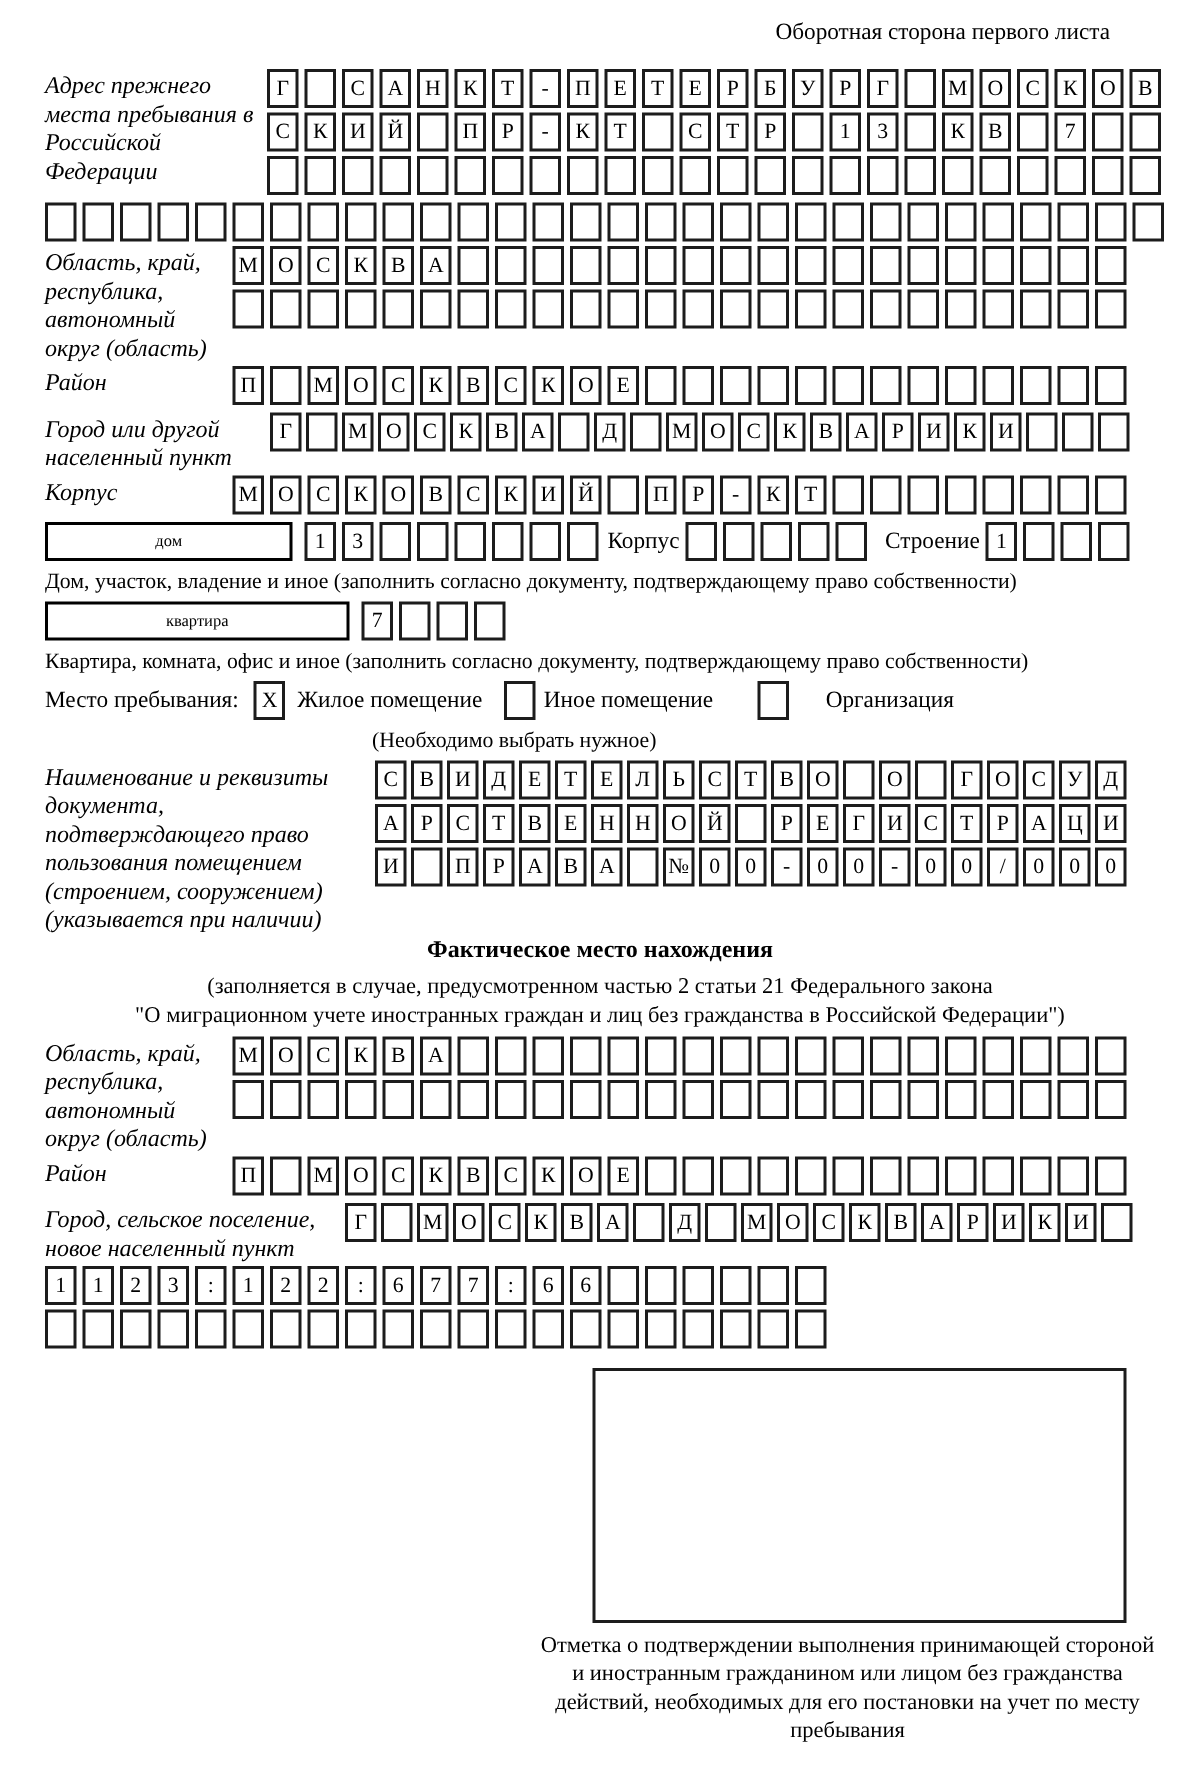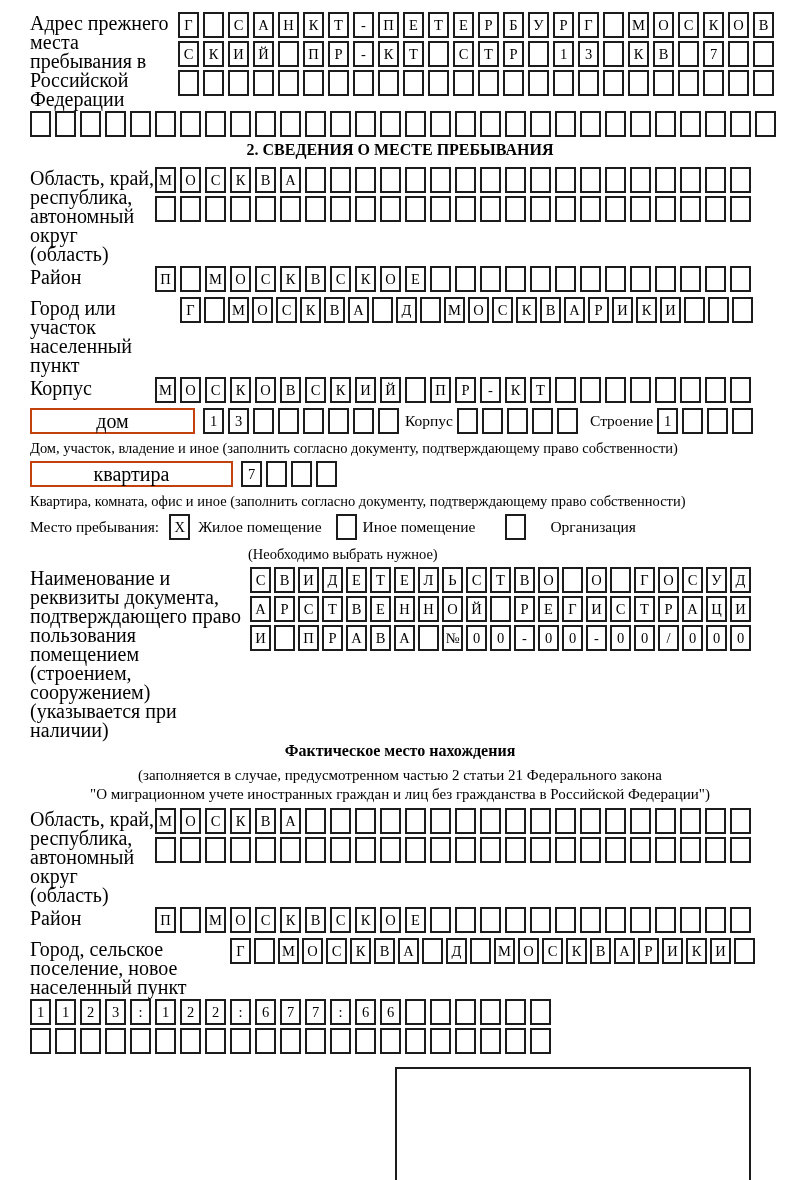--- a/index.html
+++ b/index.html
@@ -19,38 +19,38 @@
   .cellrow { display: flex; gap: 4px; margin-bottom: 3px; }
   .cellrow.tight { gap: 3px; }
   .cell {
     flex: 0 0 auto; width: 17px; height: 22px;
     border: 2px solid #1c1c1c;
     font-size: 14.5px; line-height: 22px; text-align: center;
     background: #fff; overflow: hidden;
   }
 
   .field { display: flex; align-items: flex-start; margin-bottom: 2px; }
-  .flabel { flex: 0 0 auto; font-size: 20px; line-height: 19px; padding-top: 2px; }
+  .flabel { flex: 0 0 auto; font-size: 16px; line-height: 19px; padding-top: 2px; font-style: italic; }
   .w148 { width: 148px; } .w125 { width: 125px; } .w150 { width: 150px; }
   .w212 { width: 212px; margin-right: 8px; } .w200 { width: 200px; } .w198 { width: 198px; }
   .grid { flex: 1 1 auto; }
 
   .caption { font-size: 14.5px; line-height: 19px; margin: 1px 0 3px 0; }
   .caption.center { text-align: center; }
 
   .sec-title {
     text-align: center; font-weight: bold; font-size: 16px;
     margin: 4px 0 8px 0;
   }
 
   .inline-row { display: flex; align-items: flex-start; margin-bottom: 2px; }
   .ilabel { font-size: 15.5px; line-height: 26px; flex: 0 0 auto; }
   .boxlabel {
-    flex: 0 0 auto; border: 2px solid #c2410c; height: 22px;
-    font-size: 20px; line-height: 22px; text-align: center; background: #fff;
+    flex: 0 0 auto; border: 2px solid #000000; height: 22px;
+    font-size: 11px; line-height: 22px; text-align: center; background: #fff;
   }
   .wbox165 { width: 161px; } .wbox203 { width: 199px; }
   .ml4 { margin-left: 4px; } .ml6 { margin-left: 6px; } .ml8 { margin-left: 8px; }
   .ml10 { margin-left: 10px; } .ml12 { margin-left: 12px; } .ml14 { margin-left: 14px; }
   .ml24 { margin-left: 24px; } .ml30 { margin-left: 30px; }
 
   .check-caption { margin-left: 218px; margin-top: 0; }
 
   .fact-note { text-align: center; font-size: 15px; line-height: 19px; }
   .fact-title { margin-top: 2px; margin-bottom: 6px; }
@@ -62,20 +62,21 @@
   .stamp-caption {
     margin-left: 330px; width: 410px;
     text-align: center; font-size: 15px; line-height: 19px;
   }
 </style>
 </head>
 <body>
 
 <div class="page">
 
+  <div class="header-note">Оборотная сторона первого листа</div>
 
   <div class="field">
     <div class="flabel w148">Адрес прежнего места пребывания в Российской Федерации</div>
     <div class="grid">
       <div class="cellrow">
           <div class="cell">Г</div>
           <div class="cell"></div>
           <div class="cell">С</div>
           <div class="cell">А</div>
           <div class="cell">Н</div>
@@ -179,21 +180,20 @@
       <div class="cell"></div>
       <div class="cell"></div>
       <div class="cell"></div>
       <div class="cell"></div>
       <div class="cell"></div>
       <div class="cell"></div>
       <div class="cell"></div>
       <div class="cell"></div>
     </div>
 
-  <div class="sec-title">2. СВЕДЕНИЯ О МЕСТЕ ПРЕБЫВАНИЯ</div>
 
   <div class="field">
     <div class="flabel w125">Область, край, республика, автономный округ (область)</div>
     <div class="grid">
       <div class="cellrow">
           <div class="cell">М</div>
           <div class="cell">О</div>
           <div class="cell">С</div>
           <div class="cell">К</div>
           <div class="cell">В</div>
@@ -272,21 +272,21 @@
           <div class="cell"></div>
           <div class="cell"></div>
           <div class="cell"></div>
           <div class="cell"></div>
           <div class="cell"></div>
         </div>
     </div>
   </div>
 
   <div class="field">
-    <div class="flabel w150">Город или участок населенный пункт</div>
+    <div class="flabel w150">Город или другой населенный пункт</div>
     <div class="grid">
       <div class="cellrow tight">
           <div class="cell">Г</div>
           <div class="cell"></div>
           <div class="cell">М</div>
           <div class="cell">О</div>
           <div class="cell">С</div>
           <div class="cell">К</div>
           <div class="cell">В</div>
           <div class="cell">А</div>

